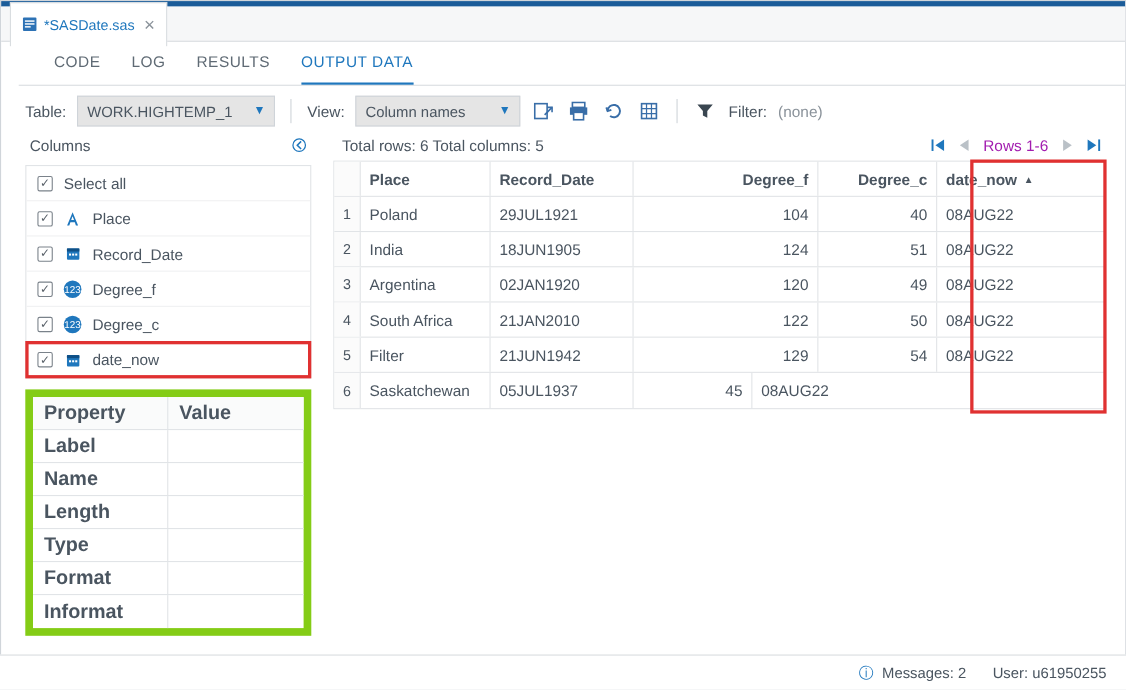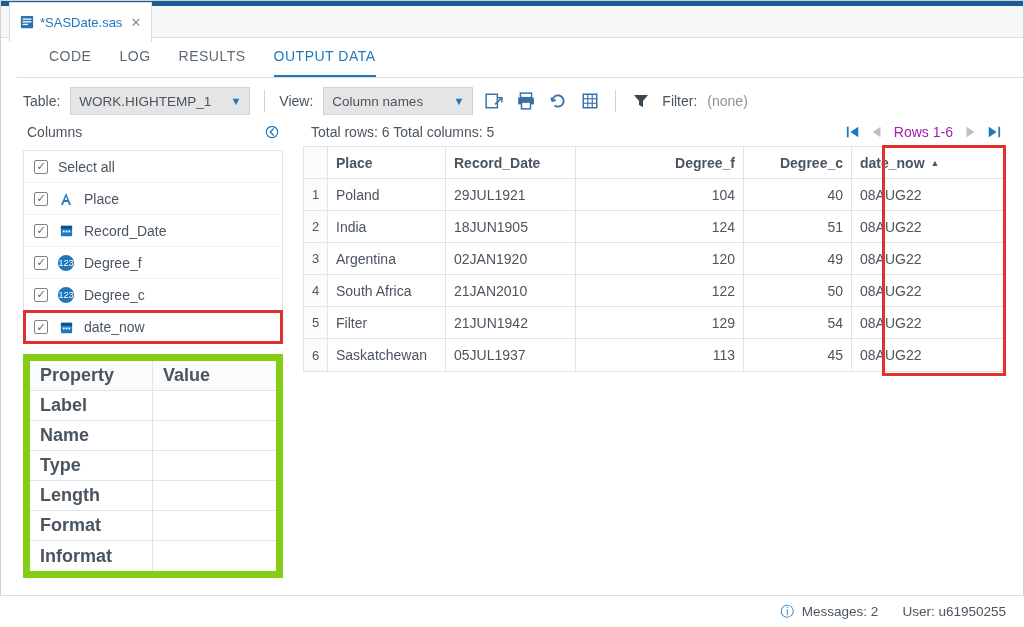--- a/index.html
+++ b/index.html
@@ -298,25 +298,25 @@
       </div>
       <div class="prop-row">
           <div class="pc1">Label</div>
           <div class="pc2"></div>
         </div>
       <div class="prop-row">
           <div class="pc1">Name</div>
           <div class="pc2"></div>
         </div>
       <div class="prop-row">
+          <div class="pc1">Length</div>
+          <div class="pc2"></div>
+        </div>
+      <div class="prop-row">
           <div class="pc1">Type</div>
-          <div class="pc2"></div>
-        </div>
-      <div class="prop-row">
-          <div class="pc1">Length</div>
           <div class="pc2"></div>
         </div>
       <div class="prop-row">
           <div class="pc1">Format</div>
           <div class="pc2"></div>
         </div>
       <div class="prop-row">
           <div class="pc1">Informat</div>
           <div class="pc2"></div>
         </div>
@@ -403,21 +403,20 @@
             <div class="gcell c1">Filter</div>
             <div class="gcell c2">21JUN1942</div>
             <div class="gcell c3">129</div>
             <div class="gcell c4">54</div>
             <div class="gcell c5">08AUG22</div>
           </div>
           <div class="grow">
             <div class="gcell c0">6</div>
             <div class="gcell c1">Saskatchewan</div>
             <div class="gcell c2">05JUL1937</div>
-            <div class="gcell c3">113</div>
             <div class="gcell c4">45</div>
             <div class="gcell c5">08AUG22</div>
           </div>
         </div>
       <div class="hl-col"></div>
     </div>
   </div>
 </div>
 
 <div class="statusbar">

